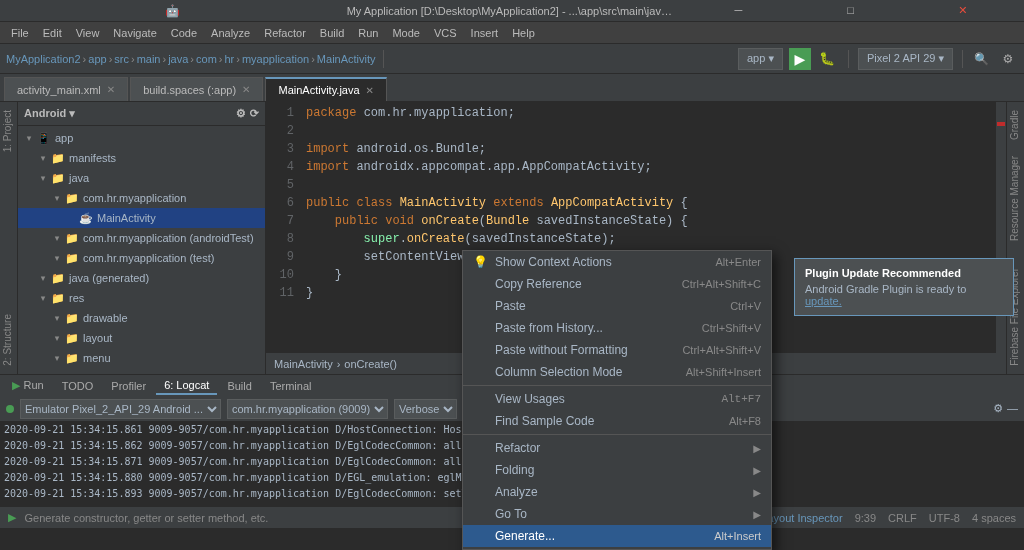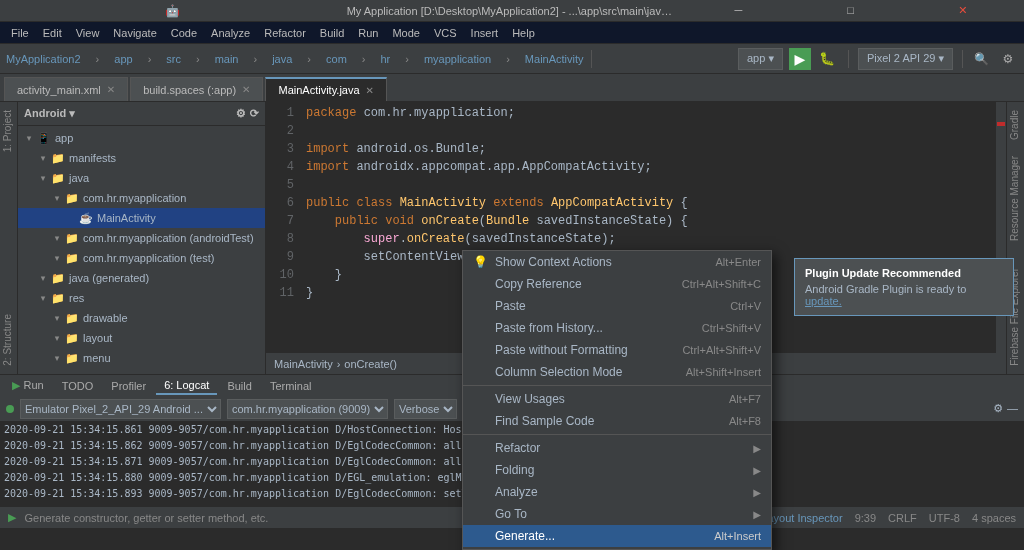--- a/index.html
+++ b/index.html
@@ -23,21 +23,21 @@
       padding: 0 8px;
       font-size: 11px;
       color: #bbb;
       border-bottom: 1px solid #2b2b2b;
     }
     #title-bar span { flex: 1; text-align: center; }
 
     
     #menu-bar {
       height: 22px;
-      background: #0f172a;
+      background: #404040;
       display: flex;
       align-items: center;
       padding: 0 4px;
       font-size: 11px;
       color: #bbb;
       border-bottom: 1px solid #2b2b2b;
     }
     .menu-item {
       padding: 2px 7px;
       cursor: pointer;
@@ -62,21 +62,21 @@
       cursor: pointer;
       font-size: 12px;
       display: flex; align-items: center; justify-content: center;
     }
     .toolbar-sep { width: 1px; height: 18px; background: #555; margin: 0 3px; }
     .toolbar-path {
       font-size: 11px;
       color: #a9b7c6;
       display: flex;
       align-items: center;
-      gap: 15px;
+      gap: 2px;
     }
     .toolbar-path span { color: #6897bb; cursor: pointer; }
     .toolbar-path .sep { color: #888; }
     .device-selector {
       margin-left: auto;
       display: flex;
       align-items: center;
       gap: 6px;
     }
     .device-btn {
@@ -192,21 +192,21 @@
     .line-num {
       width: 36px;
       text-align: right;
       padding-right: 8px;
       color: #606366;
       user-select: none;
       flex-shrink: 0;
     }
     .line-content { flex: 1; padding-left: 4px; white-space: pre; }
     .kw { color: #cc7832; }
-    .kw2 { color: #f9a8d4; }
+    .kw2 { color: #86efac; }
     .str { color: #6a8759; }
     .cls { color: #ffc66d; }
     .method { color: #ffc66d; }
     .plain { color: #a9b7c6; }
 
     
     #breadcrumb {
       height: 22px;
       background: #3c3f41;
       display: flex;
@@ -653,21 +653,21 @@
         <span style="display:flex;align-items:center;gap:6px;justify-content:flex-end;">
           <span class="shortcut">Alt+Shift+Insert</span>
         </span>
       </div>
       <div class="ctx-sep"></div>
       <div class="ctx-item">
         <span class="ctx-item-left">
           <span class="ctx-icon"></span>
           <span>View Usages</span>
         </span>
-        <span style="display:flex;align-items:flex-end;gap:6px;">
+        <span style="display:flex;align-items:flex-end;gap:6px;font-family:Liberation Mono, monospace;">
           <span class="shortcut">Alt+F7</span>
         </span>
       </div>
       <div class="ctx-item">
         <span class="ctx-item-left">
           <span class="ctx-icon"></span>
           <span>Find Sample Code</span>
         </span>
         <span style="display:flex;align-items:center;gap:6px;">
           <span class="shortcut">Alt+F8</span>

